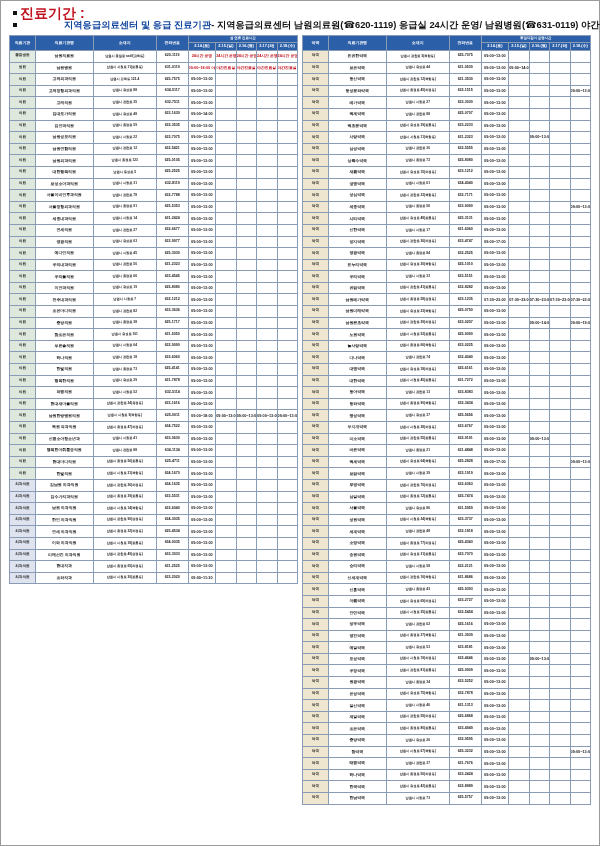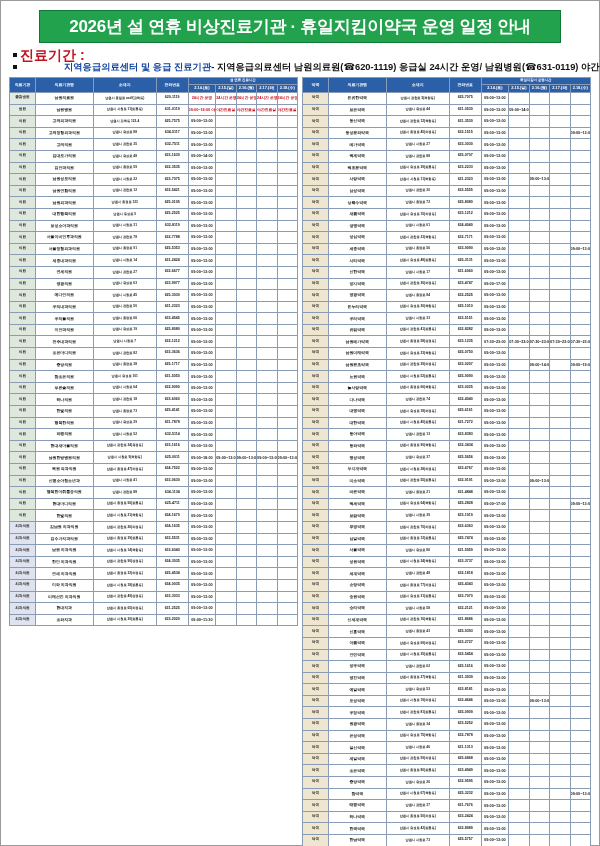--- a/index.html
+++ b/index.html
@@ -66,23 +66,20 @@
   td.time{font-size:3.8px;color:#111;font-weight:bold;}
   td.time.red{color:#c1121f;}
   tr.row-er td.time{color:#c1121f;}
   .thick-left{border-left:1.1px solid #1d1d1d !important;}
 </style>
 </head>
 <body>
 
 <div class="page">
 
-  <div class="title-bar">
-    <span class="title-text">2026년 설 연휴 비상진료기관 · 휴일지킴이약국 운영 일정 안내</span>
-  </div>
 
   <div class="sub-wrap">
     <div class="sub-line">
       <span class="sq"></span>
       <span class="sub-red">진료기간 : </span>
     </div>
     <div class="sub-line">
       <span class="sq"></span>
       <span class="sub-blue">지역응급의료센터 및 응급 진료기관</span>
       <span class="sub-dark"> - 지역응급의료센터 남원의료원(☎620-1119) 응급실 24시간 운영/ 남원병원(☎631-0119) 야간진료실 운영</span>

